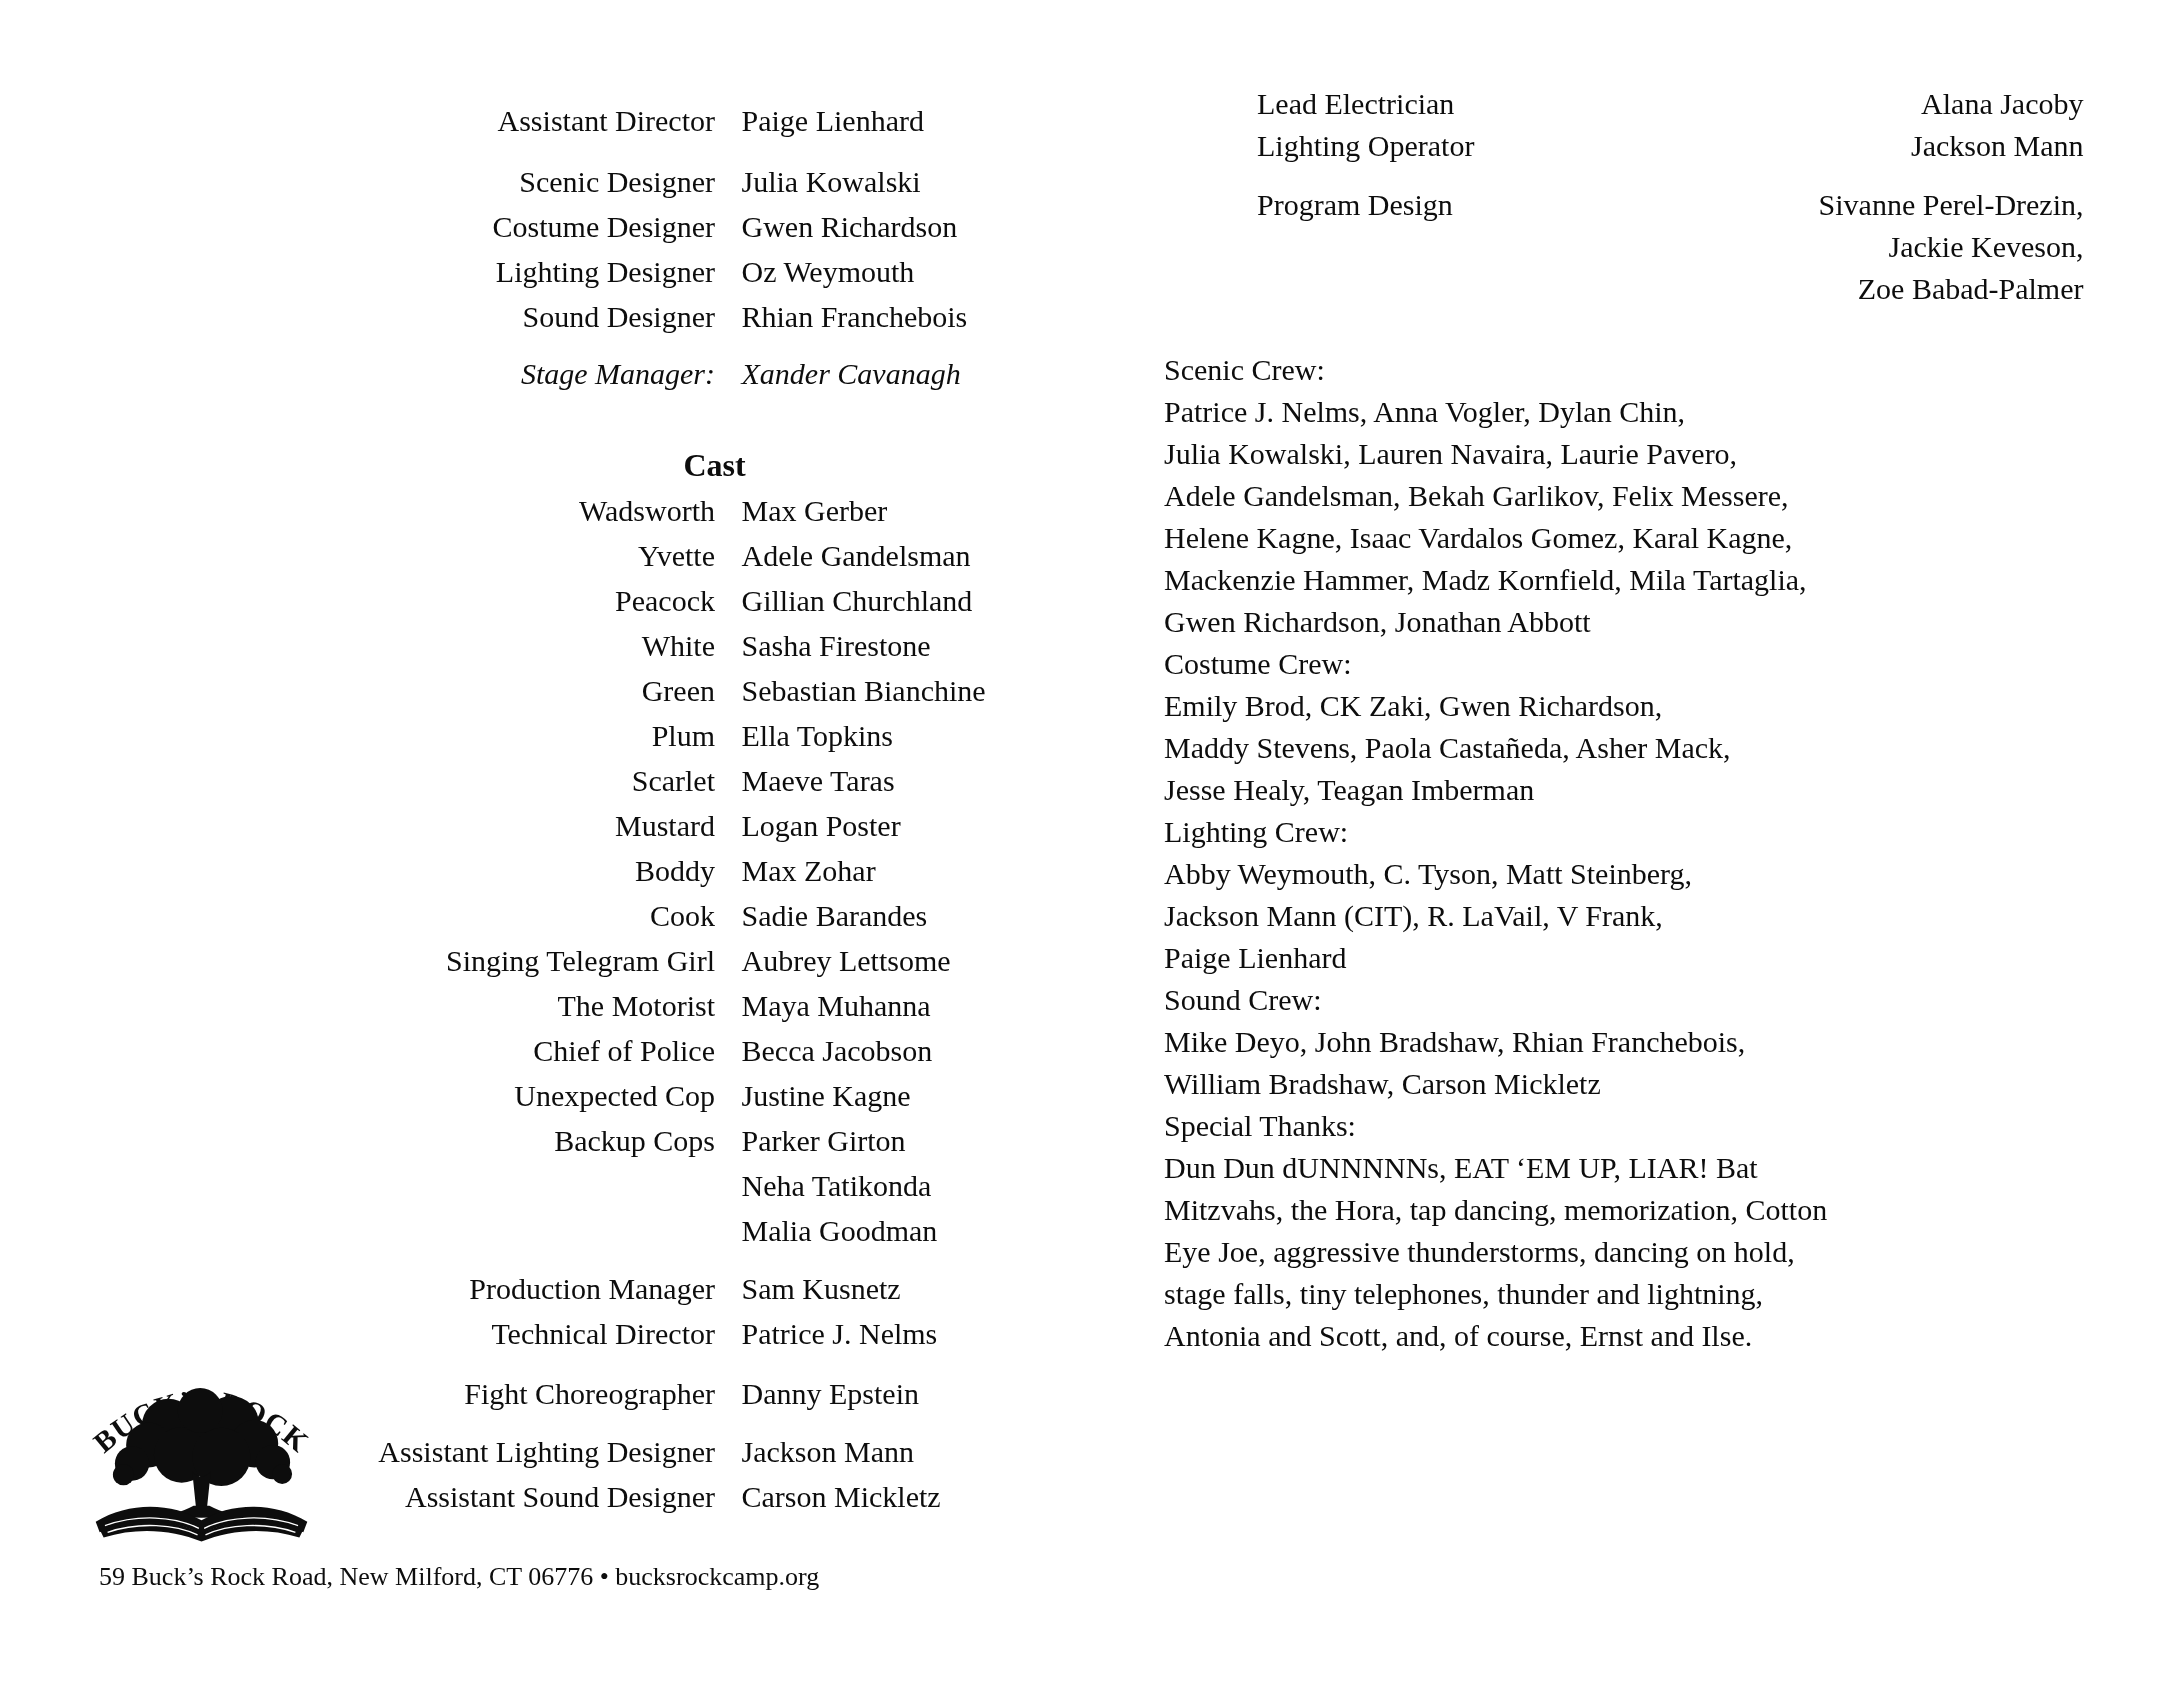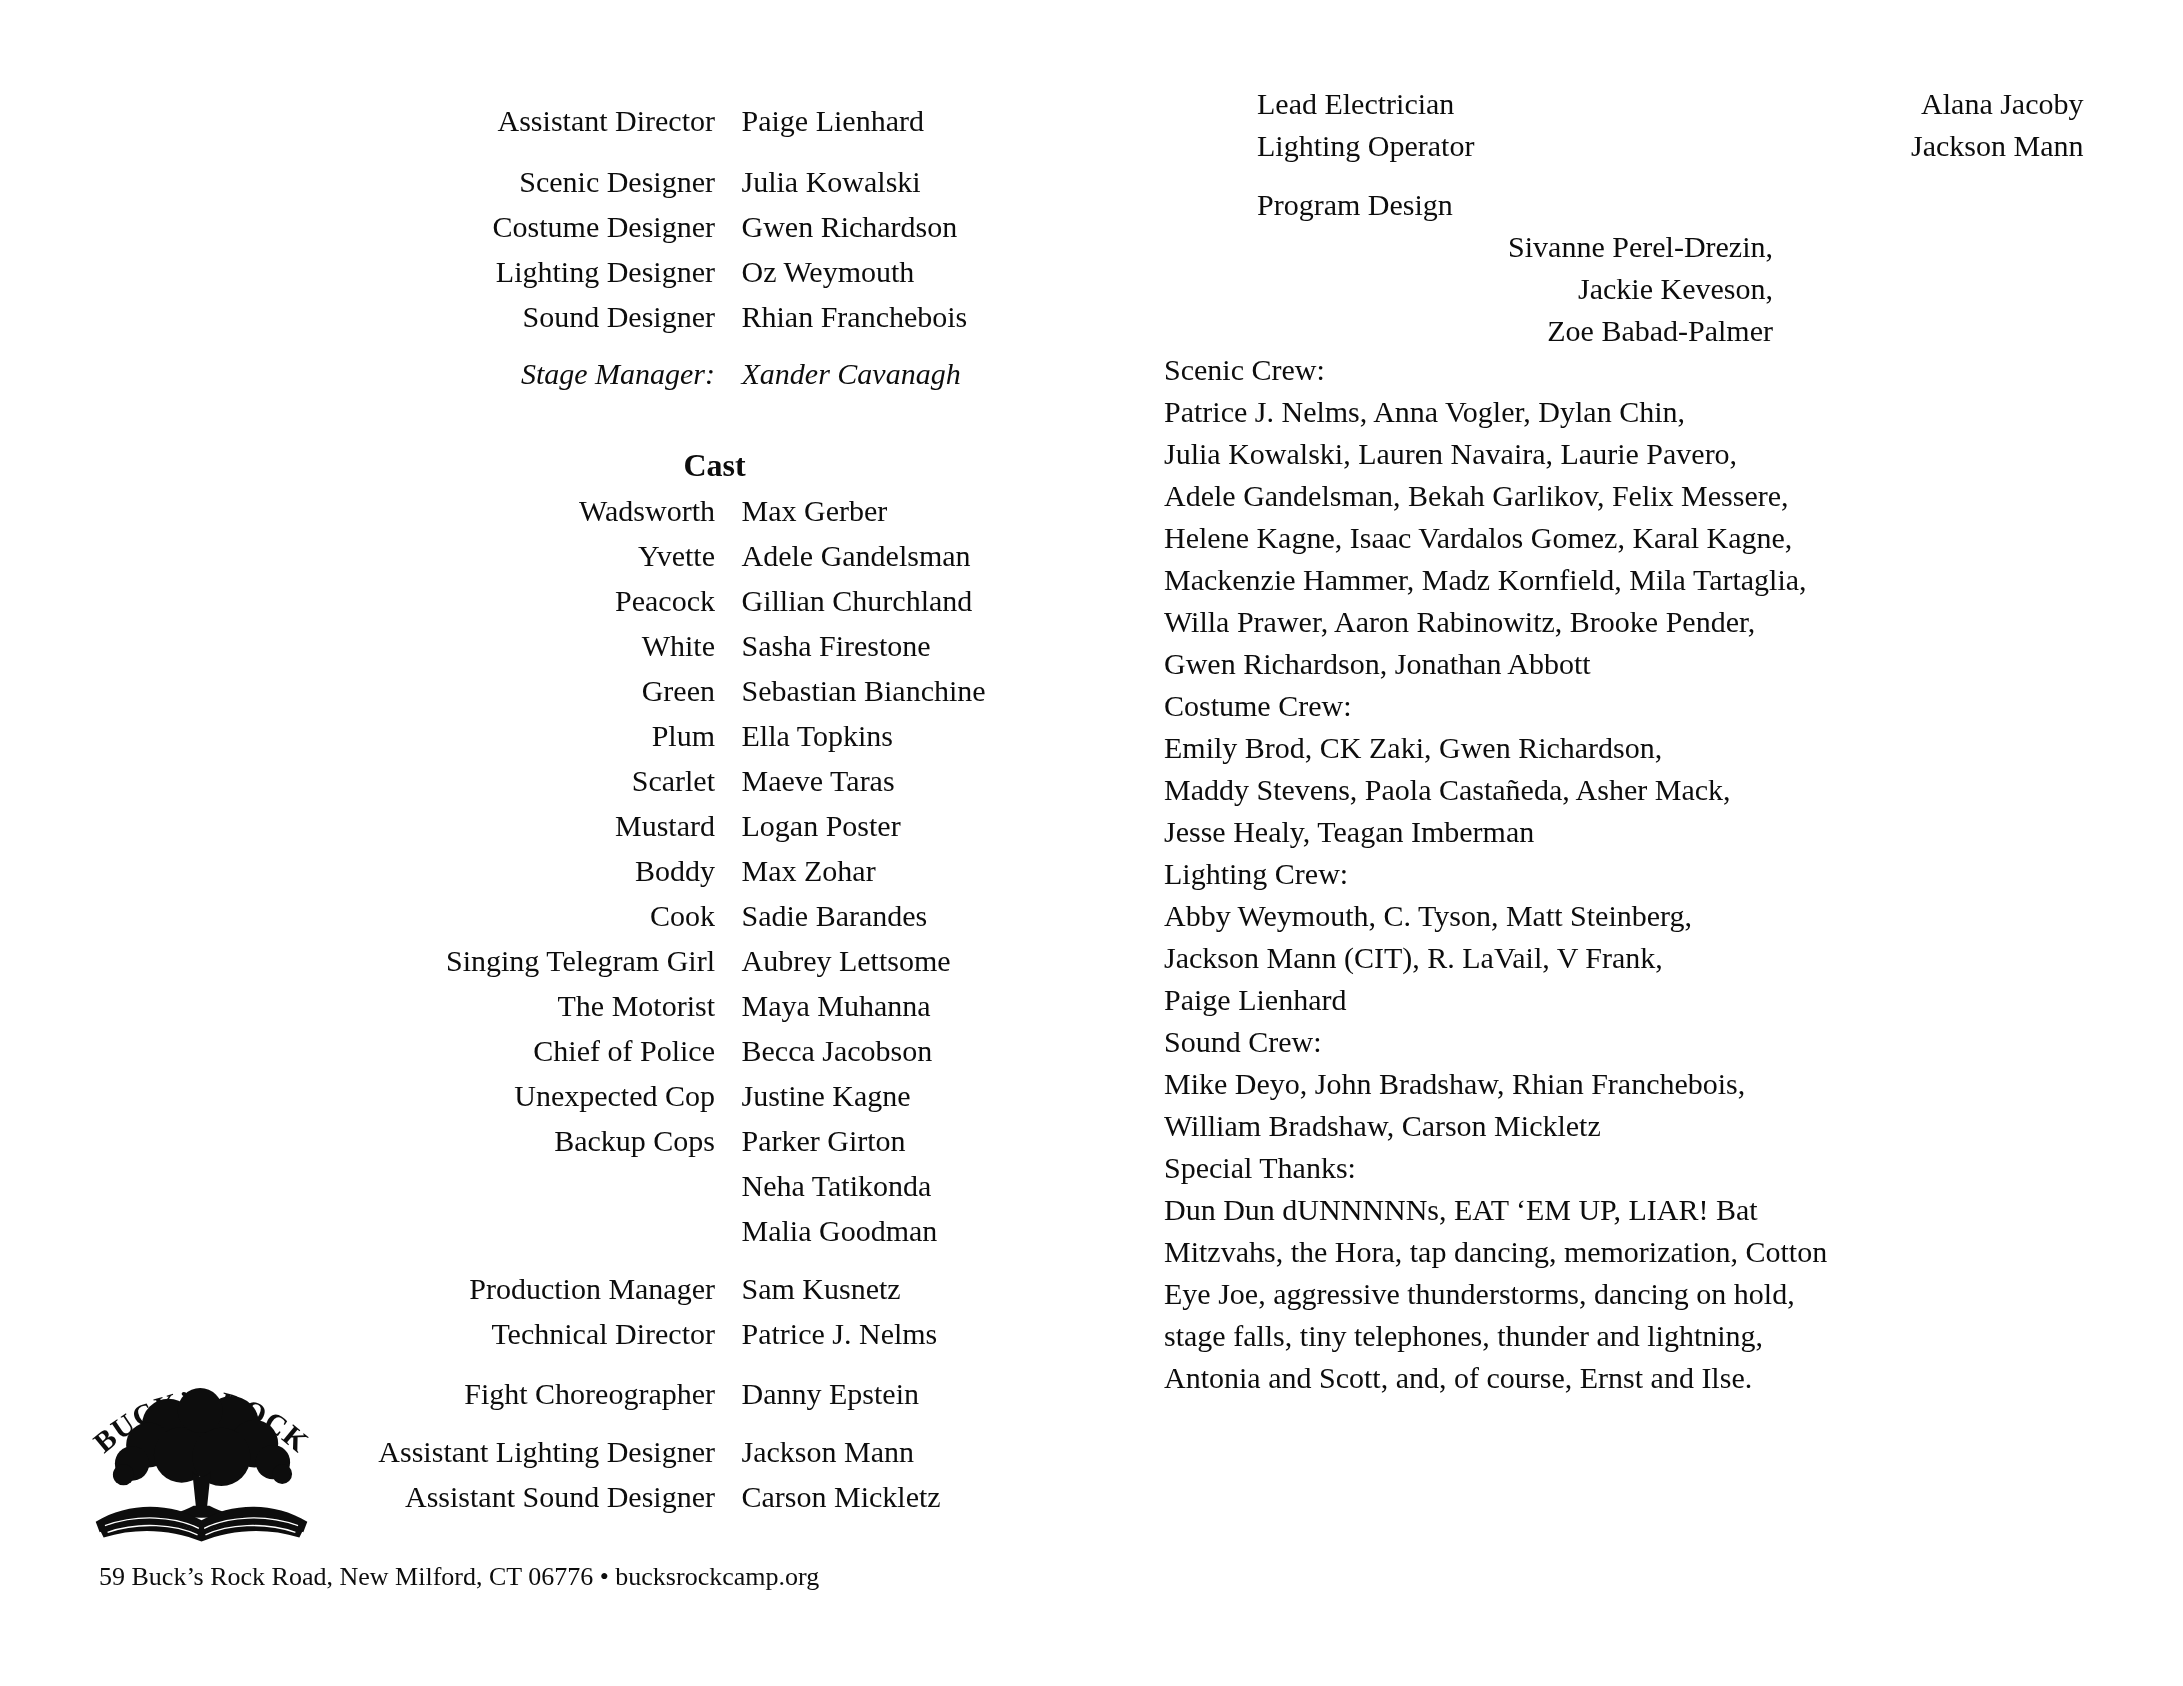--- a/index.html
+++ b/index.html
@@ -21,21 +21,21 @@
   .prow { display: flex; column-gap: 26.5px; }
   .left-col  .prow .role { width: 384px; text-align: right; }
   .left-col  .prow .name { width: 549px; text-align: left; }
   .right-col .prow .role { width: 284px; text-align: left; }
   .right-col .prow .name { width: 516px; text-align: right; }
 
   .gap18 { margin-top: 12px; font-style: italic; }
   .gap20 { margin-top: 13.2px; }
   .gap22 { margin-top: 14.6px; }
   .gap24 { margin-top: 16px; }
-  .gap26 { margin-top: 17px; flex-direction: column; }
+  .gap26 { margin-top: 17px; }
   .gap58 { margin-top: 47px; }
 
   .cast-header {
     width: 767px; text-align: center;
     font-weight: bold; font-size: 32px; line-height: 45px;
   }
 
   
   .crews {
     position: absolute; left: 1164px; top: 349px; width: 827px;
@@ -191,21 +191,20 @@
 
 <div class="crews">
 
   <div class="crew-section">
     <div>Scenic Crew:</div>
     <div>Patrice J. Nelms, Anna Vogler, Dylan Chin,</div>
     <div>Julia Kowalski, Lauren Navaira, Laurie Pavero,</div>
     <div>Adele Gandelsman, Bekah Garlikov, Felix Messere,</div>
     <div>Helene Kagne, Isaac Vardalos Gomez, Karal Kagne,</div>
     <div>Mackenzie Hammer, Madz Kornfield, Mila Tartaglia,</div>
-    <div>Willa Prawer, Aaron Rabinowitz, Brooke Pender,</div>
     <div>Gwen Richardson, Jonathan Abbott</div>
   </div>
 
   <div class="crew-section">
     <div>Costume Crew:</div>
     <div>Emily Brod, CK Zaki, Gwen Richardson,</div>
     <div>Maddy Stevens, Paola Castañeda, Asher Mack,</div>
     <div>Jesse Healy, Teagan Imberman</div>
   </div>
 

